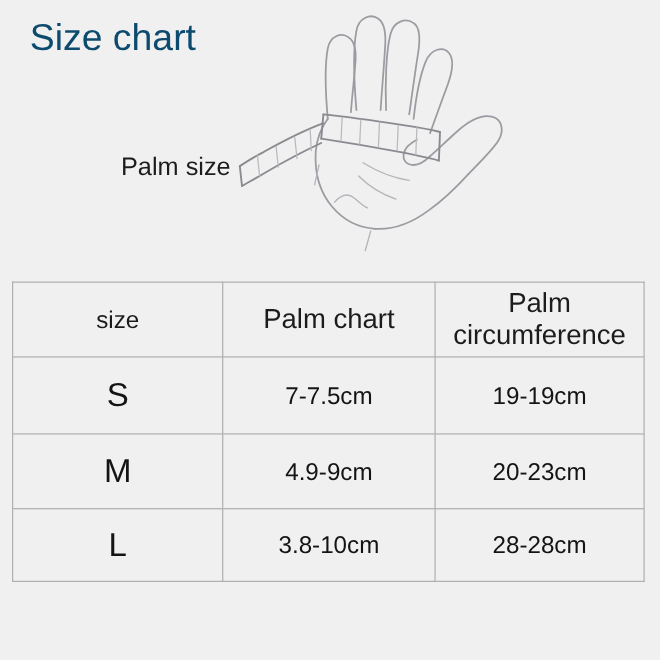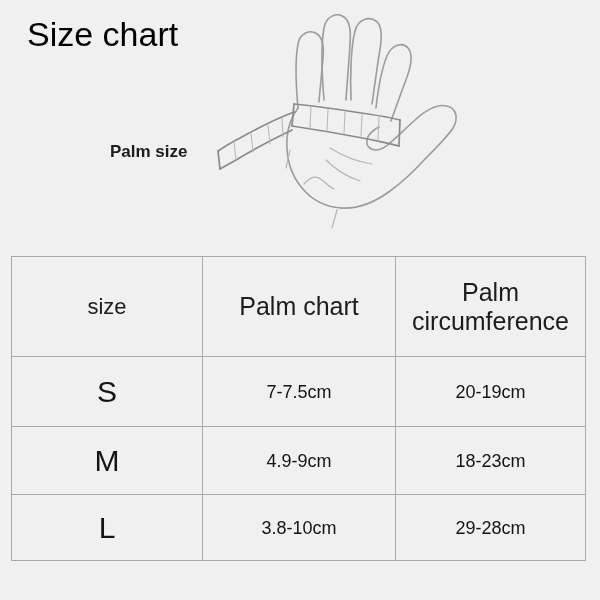--- a/index.html
+++ b/index.html
@@ -16,31 +16,31 @@
     overflow: hidden;
   }
 
   #page-title {
     position: absolute;
     left: 27px;
     top: 13px;
     font-size: 34px;
     font-weight: 400;
     line-height: 42px;
-    color: #000000;
+    color: #0c4a6e;
     letter-spacing: 0px;
     white-space: nowrap;
   }
 
   #palm-size-label {
     position: absolute;
     left: 110px;
     top: 137px;
-    font-size: 17px;
-    font-weight: 700;
+    font-size: 23px;
+    font-weight: 400;
     line-height: 29px;
     color: #1c1c1c;
     white-space: nowrap;
   }
 
   #hand-illustration {
     position: absolute;
     left: 210px;
     top: 0px;
     width: 270px;
@@ -73,26 +73,26 @@
   #size-table thead th {
     height: 67px;
     font-size: 25px;
     line-height: 29px;
     color: #1c1c1c;
   }
   #size-table thead th.hdr-size {
     font-size: 22px;
   }
   #size-table thead th.hdr-circ {
-    padding: 16px 1px;
+    padding: 0 1px;
   }
 
   #size-table tbody td {
     height: 67px;
-    font-size: 18px;
+    font-size: 22px;
     line-height: 30px;
     color: #141414;
   }
   #size-table tbody td.cell-size {
     font-size: 30px;
   }
   #size-table tbody tr.row-s td { height: 69px; }
   #size-table tbody tr.row-m td { height: 67px; }
   #size-table tbody tr.row-l td { height: 65px; }
 
@@ -191,26 +191,26 @@
     <tr>
       <th class="hdr-size">size</th>
       <th class="hdr-width">Palm chart</th>
       <th class="hdr-circ">Palm circumference</th>
     </tr>
   </thead>
   <tbody>
     <tr class="row-s">
       <td class="cell-size">S</td>
       <td>7-7.5cm</td>
-      <td>20-19cm</td>
+      <td>19-19cm</td>
     </tr>
     <tr class="row-m">
       <td class="cell-size">M</td>
       <td>4.9-9cm</td>
-      <td>18-23cm</td>
+      <td>20-23cm</td>
     </tr>
     <tr class="row-l">
       <td class="cell-size">L</td>
       <td>3.8-10cm</td>
-      <td>29-28cm</td>
+      <td>28-28cm</td>
     </tr>
   </tbody>
 </table>
 
 </body></html>

